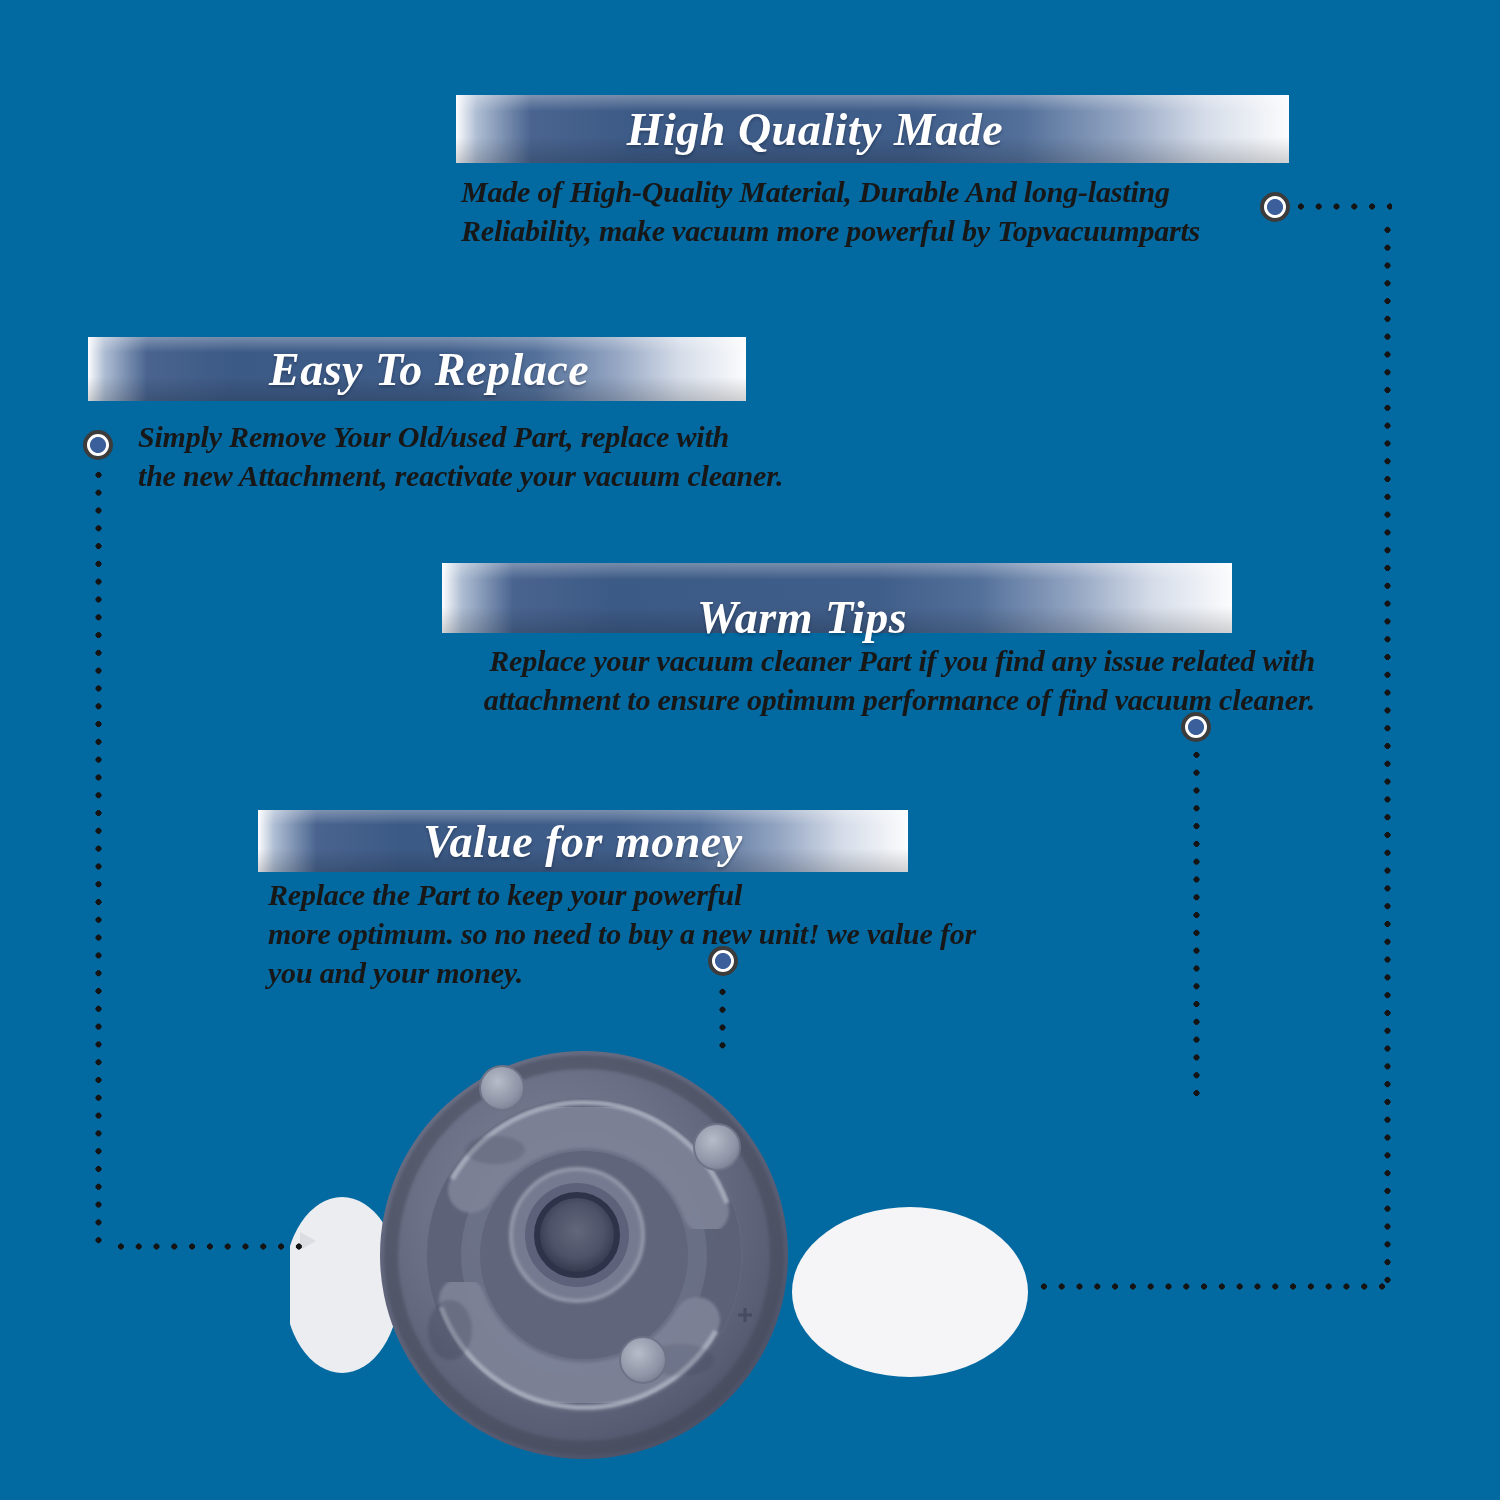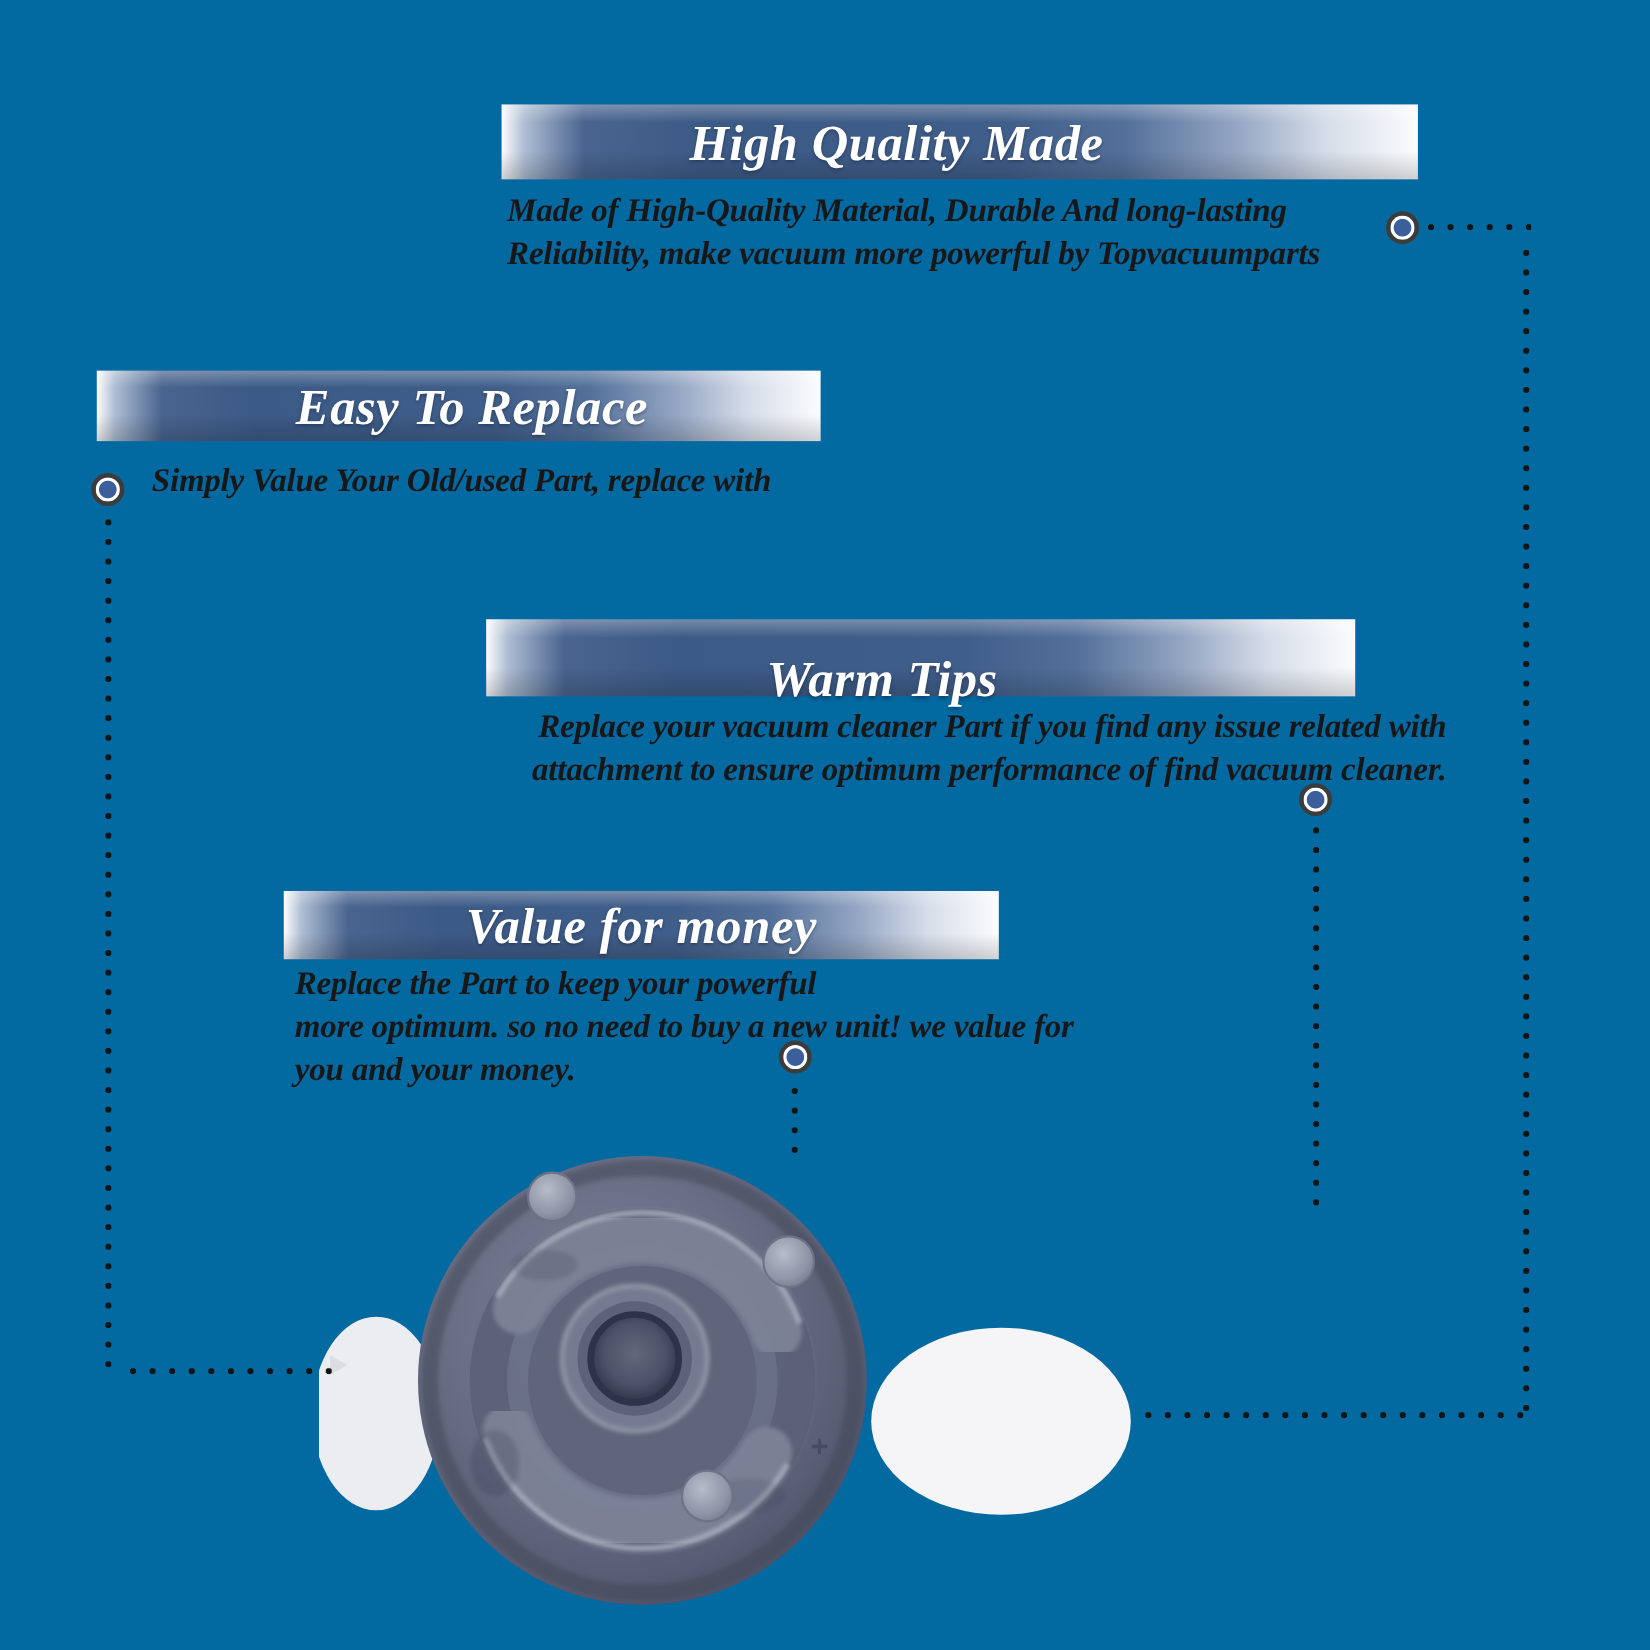--- a/index.html
+++ b/index.html
@@ -88,21 +88,22 @@
     <div class="dots-h seg-a1"></div>
     <div class="dots-v seg-a2"></div>
     <div class="dots-h seg-a3"></div>
   </div>
 
   <div>
     <div class="banner b2">
       <span class="banner-title">Easy To Replace</span>
     </div>
     <div class="body p2">
-      <div class="line">Simply Value Your Old/used Part, replace with</div>
+      <div class="line">Simply Remove Your Old/used Part, replace with</div>
+      <div class="line">the new Attachment, reactivate your vacuum cleaner.</div>
     </div>
     <div class="callout c2"></div>
     <div class="dots-v seg-b1"></div>
     <div class="dots-h seg-b2"></div>
     <div class="faint-arrow"></div>
   </div>
 
   <div>
     <div class="banner b3">
       <span class="banner-title">Warm Tips</span>

